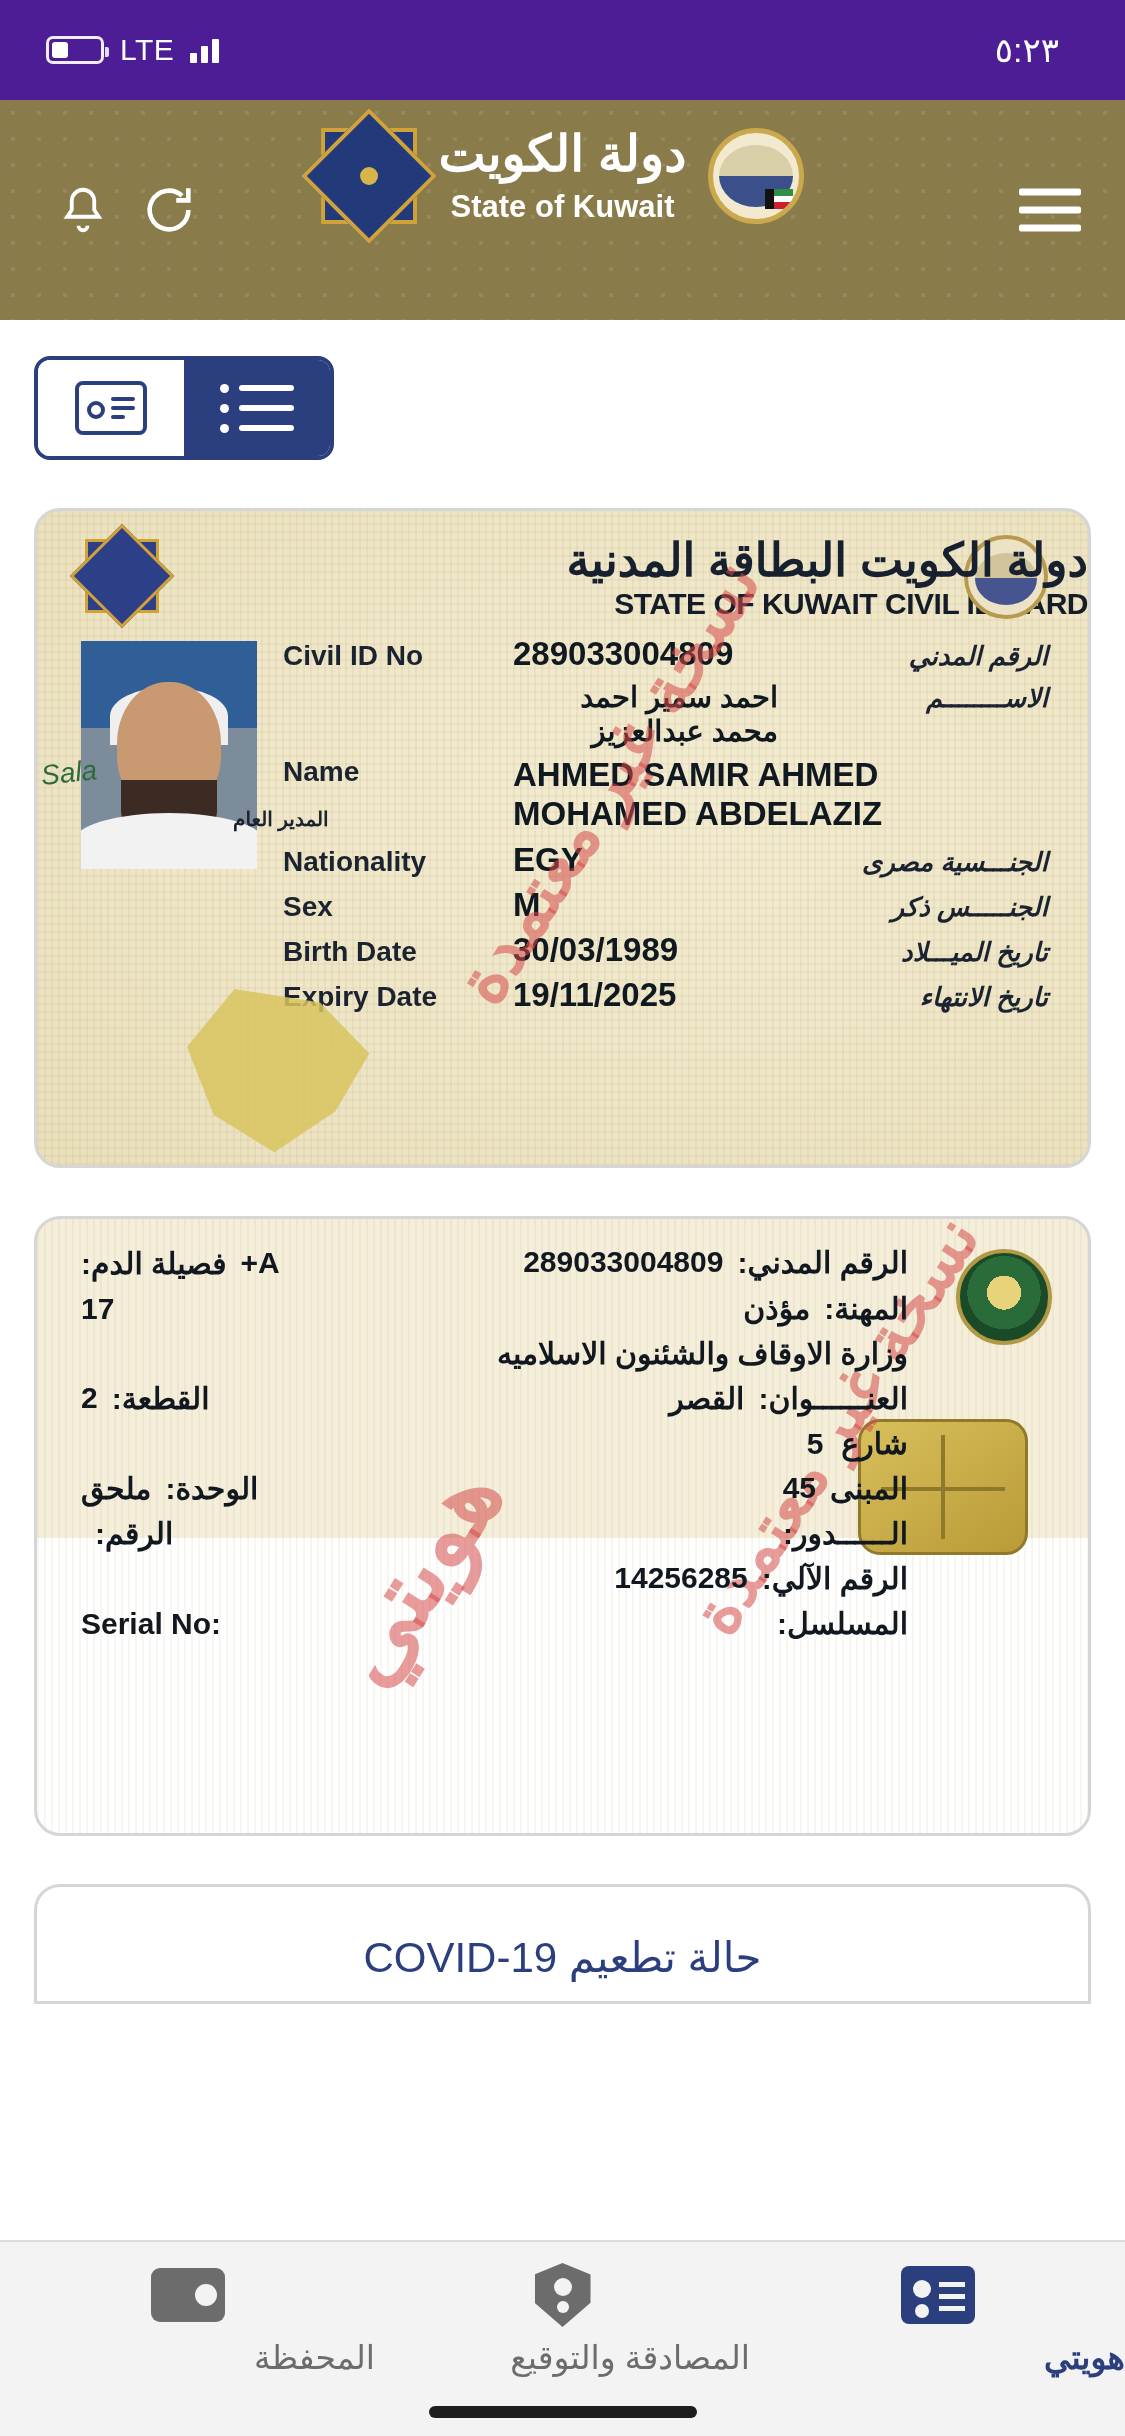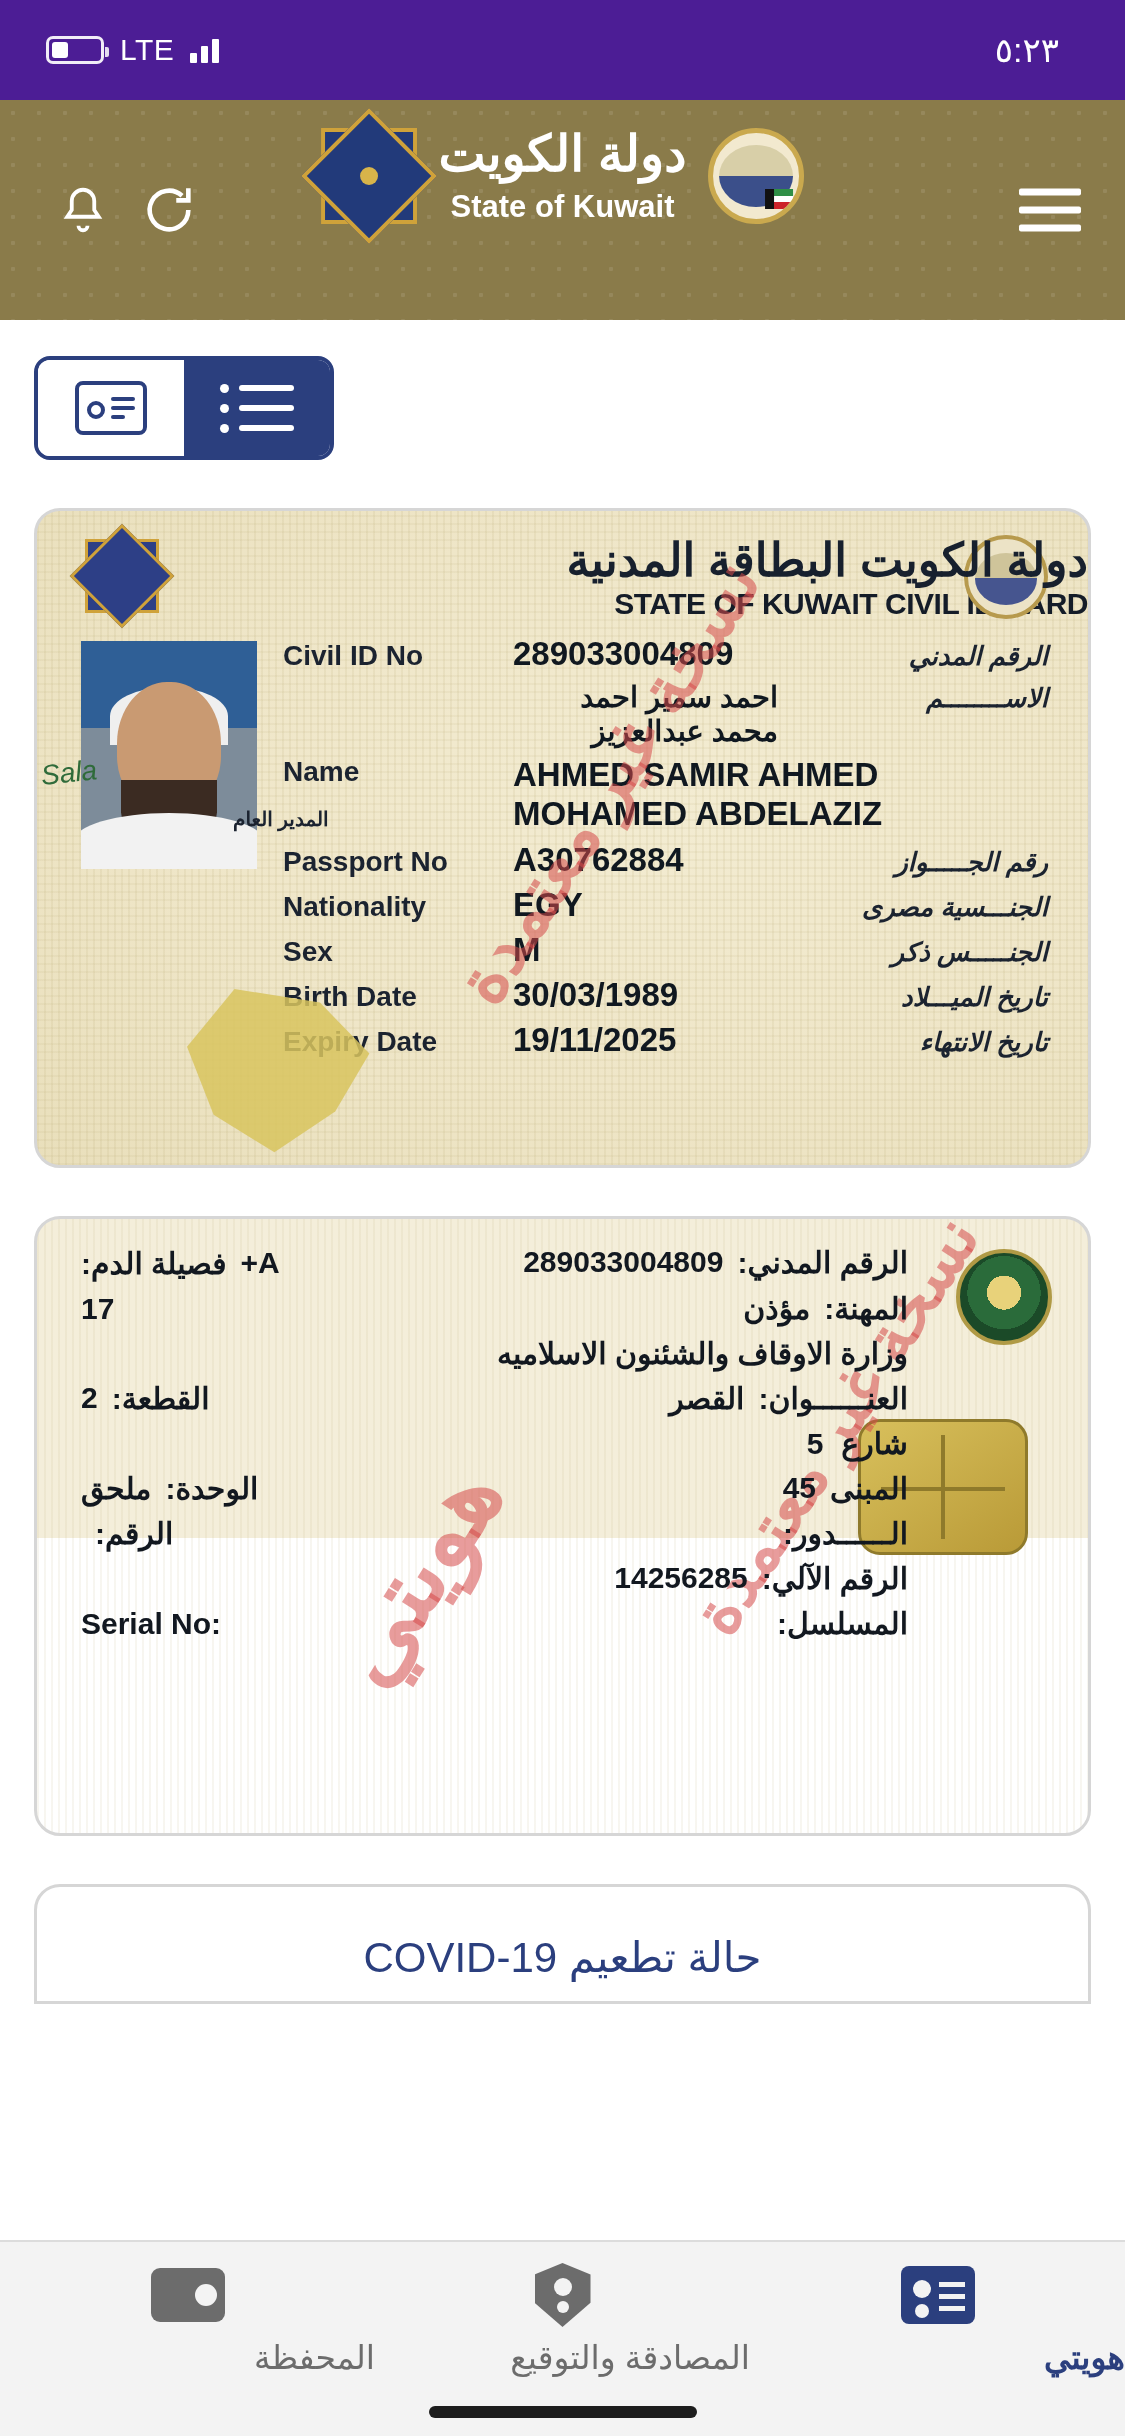--- a/index.html
+++ b/index.html
@@ -518,25 +518,20 @@
             <div class="flabel-en"></div>
             <div class="idf-arabicname" style="flex:1">احمد سمير احمد محمد عبدالعزيز</div>
             <div class="flabel-ar">الاســــــــم</div>
           </div>
 
           <div class="frow" style="align-items:flex-start; margin-top:8px;">
             <div class="flabel-en">Name</div>
             <div class="name-lines" style="flex:1">AHMED SAMIR AHMED MOHAMED ABDELAZIZ</div>
           </div>
 
-          <div class="frow">
-            <div class="flabel-en">Passport No</div>
-            <div class="fvalue">A30762884</div>
-            <div class="flabel-ar">رقم الجـــــواز</div>
-          </div>
 
           <div class="frow">
             <div class="flabel-en">Nationality</div>
             <div class="fvalue">EGY</div>
             <div class="flabel-ar">الجنـــسية مصرى</div>
           </div>
 
           <div class="frow">
             <div class="flabel-en">Sex</div>
             <div class="fvalue">M</div>

